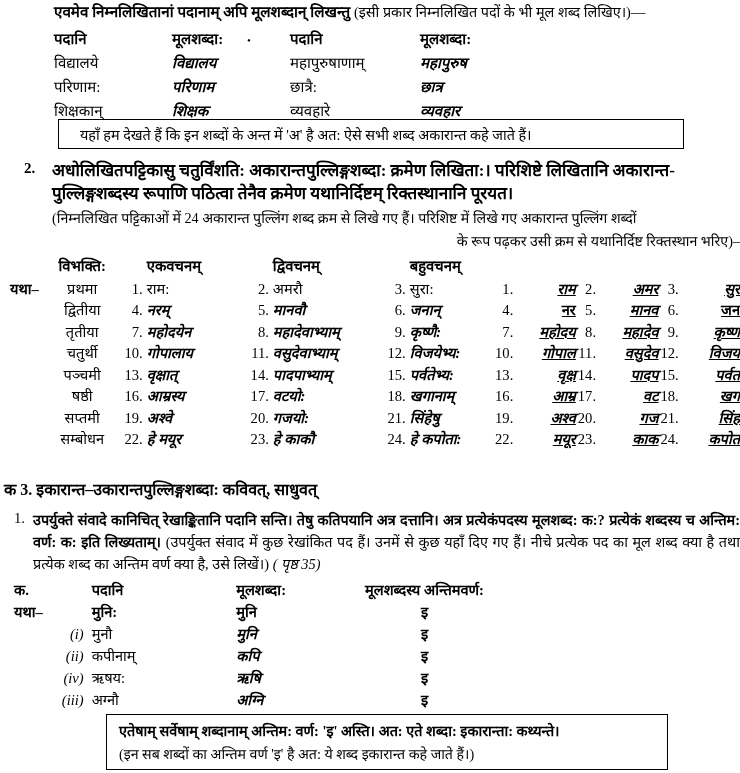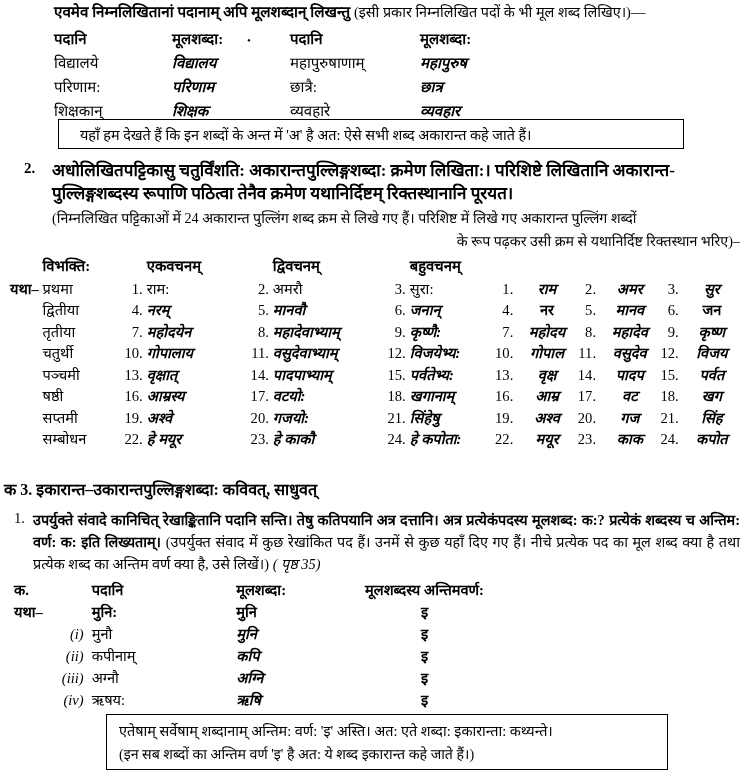--- a/index.html
+++ b/index.html
@@ -108,29 +108,29 @@
     padding: 0;
     vertical-align: baseline;
     white-space: nowrap;
   }
   .decl-table tr.head td {
     font-weight: 700;
     font-size: 14.8px;
     padding-bottom: 1px;
   }
   .col-yatha { width: 34px; text-align: left; font-size: 14.4px; }
-  .col-vibh  { width: 92px; text-align: left; margin-left: 28px; }
+  .col-vibh  { width: 92px; text-align: center; margin-left: 28px; }
   .col-n     { width: 26px; text-align: right; padding-right: 4px !important; }
   .col-v     { width: 118px; text-align: left; }
   .col-n2    { width: 28px; text-align: right; padding-right: 4px !important; }
   .col-v2    { width: 130px; text-align: left; }
   .col-n3    { width: 26px; text-align: right; padding-right: 4px !important; }
   .col-v3    { width: 96px; text-align: left; }
   .rn        { width: 26px; text-align: right; padding-right: 5px !important; }
-  .rw        { width: 66px; text-align: center; }
+  .rw        { width: 66px; text-align: right; text-decoration: underline; }
   .decl-table td.ans { font-weight: 700; font-style: italic; }
   .decl-table td.plain { font-weight: 400; font-style: normal; }
   .decl-table td.rootw { font-weight: 700; font-style: italic; }
   .decl-table td.rootp { font-weight: 700; font-style: normal; }
   .head-yatha { font-weight: 700; }
 
   
   .sec-head {
     position: absolute;
     left: 4px; top: 478px;
@@ -178,21 +178,21 @@
 
   
   .note-box-2 {
     position: absolute;
     left: 106px; top: 714px;
     width: 562px; height: 56px;
     border: 1.8px solid #000;
     padding: 5px 0 0 12px;
   }
   .note-box-2 .l1 {
-    font-size: 14.4px; font-weight: 400; line-height: 23px;
+    font-size: 14.4px; font-weight: 700; line-height: 23px;
     white-space: nowrap;
   }
   .note-box-2 .l2 {
     font-size: 14.2px; font-weight: 400; line-height: 22px;
     white-space: nowrap;
   }
 </style>
 </head>
 <body>
 
@@ -441,32 +441,32 @@
       </tr>
       <tr>
         <td class="lt-a"></td>
         <td class="lt-b rom">(ii)</td>
         <td class="lt-c">कपीनाम्</td>
         <td class="lt-d rootc">कपि</td>
         <td class="lt-e varn">इ</td>
       </tr>
       <tr>
         <td class="lt-a"></td>
+        <td class="lt-b rom">(iv)</td>
+        <td class="lt-c">ऋषय:</td>
+        <td class="lt-d rootc">ऋषि</td>
+        <td class="lt-e varn">इ</td>
+      </tr>
+      <tr>
+        <td class="lt-a"></td>
         <td class="lt-b rom">(iii)</td>
         <td class="lt-c">अग्नौ</td>
         <td class="lt-d rootc">अग्नि</td>
         <td class="lt-e varn">इ</td>
       </tr>
-      <tr>
-        <td class="lt-a"></td>
-        <td class="lt-b rom">(iv)</td>
-        <td class="lt-c">ऋषय:</td>
-        <td class="lt-d rootc">ऋषि</td>
-        <td class="lt-e varn">इ</td>
-      </tr>
     </tbody>
   </table>
 
   <div class="note-box-2">
     <div class="l1">एतेषाम् सर्वेषाम् शब्दानाम् अन्तिम: वर्ण: 'इ' अस्ति। अत: एते शब्दा: इकारान्ता: कथ्यन्ते।</div>
     <div class="l2">(इन सब शब्दों का अन्तिम वर्ण 'इ' है अत: ये शब्द इकारान्त कहे जाते हैं।)</div>
   </div>
 
 </div>
 

